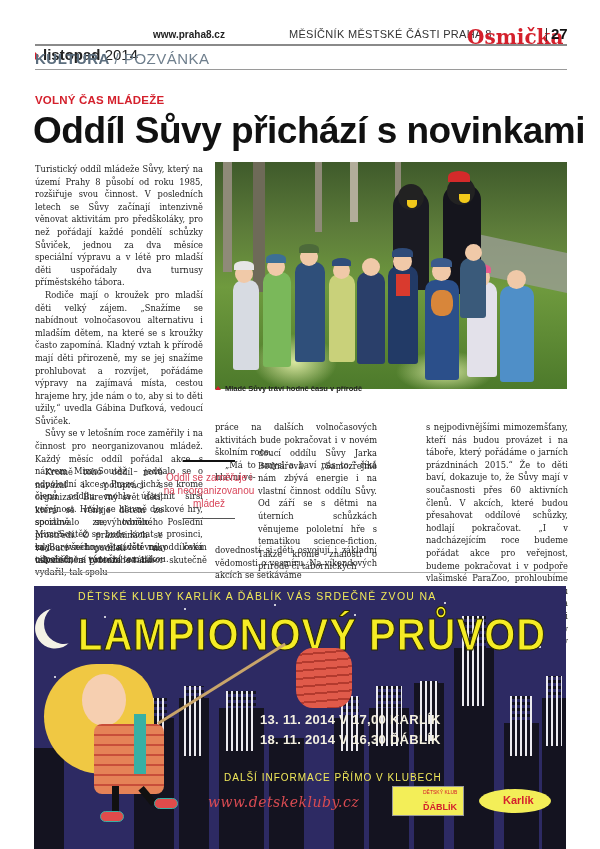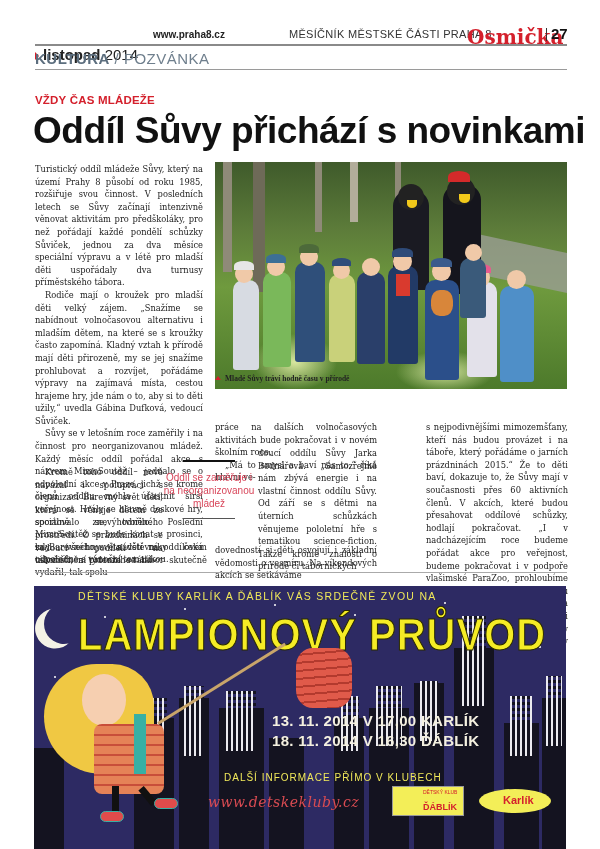--- a/index.html
+++ b/index.html
@@ -33,40 +33,40 @@
   .photo{left:215px;top:162px;width:352px;height:227px;overflow:hidden;
     background:
       radial-gradient(ellipse 60px 40px at 80px 200px,#d9e7a0 0%,rgba(217,231,160,0) 70%),
       radial-gradient(ellipse 70px 30px at 230px 210px,#cfe09a 0%,rgba(207,224,154,0) 70%),
       linear-gradient(180deg,#3f5a2b 0%,#5d7c3a 30%,#6f9a3e 55%,#4d7a2b 100%);}
   .tree{position:absolute;top:0;background:#8f8a78;}
   .road{position:absolute;left:230px;top:80px;width:140px;height:40px;background:#9a9e93;transform:skewY(12deg);opacity:.8;}
   .kid{position:absolute;border-radius:10px 10px 3px 3px;}
   .head{position:absolute;border-radius:50%;background:#f0c9a8;}
   .cap{position:absolute;border-radius:50% 50% 0 0;}
-  .caption{left:215px;top:374px;font-family:Liberation Serif, serif;font-size:7.5px;font-weight:bold;color:#222;}
+  .caption{left:215px;top:384px;font-family:Liberation Sans, sans-serif;font-size:7.5px;font-weight:bold;color:#222;}
   .caption .up{display:inline-block;width:0;height:0;border-left:3px solid transparent;border-right:3px solid transparent;border-bottom:4px solid #d4202c;margin-right:4px;vertical-align:1px;}
   .c2a{left:215px;top:421px;width:162px;}
   .c2b{left:258px;top:447px;width:119px;}
   .c2c{left:215px;top:544px;width:162px;}
   .pull{left:163px;top:460px;width:92px;height:88px;text-align:center;}
   .pull .bar{width:52px;height:2px;background:#111;margin:0 auto;}
   .pull .txt{font-family:"Liberation Sans",sans-serif;font-size:10px;line-height:13px;color:#d8465a;margin:9px 0 8px 0;}
   .pull .bar2{width:52px;height:1px;background:#555;margin:0 auto;}
   .c3{left:426px;top:421px;width:142px;}
   .endtri{display:inline-block;width:0;height:0;border-top:3px solid transparent;border-bottom:3px solid transparent;border-right:4px solid #d4202c;margin-left:3px;}
   .rule3{left:35px;top:572px;width:532px;height:1px;background:#aaa;}
   
   .banner{left:34px;top:586px;width:532px;height:272px;background:#2d2a63;overflow:hidden;}
   .moon{position:absolute;left:10px;top:18px;width:40px;height:40px;border-radius:50%;box-shadow:-8px 6px 0 0 #f4f2e6;transform:rotate(10deg);}
   .bld{position:absolute;bottom:0;background:#141320;}
   .win{position:absolute;background-image:repeating-linear-gradient(90deg,#ebeaf0 0 2px,transparent 2px 5px),repeating-linear-gradient(0deg,transparent 0 3px,#141320 3px 6px);}
   .b-invite{position:absolute;left:44px;top:4px;font-family:"Liberation Sans",sans-serif;font-size:10.5px;color:#f0e85a;letter-spacing:1.3px;white-space:nowrap;}
   .b-title{position:absolute;left:44px;top:24px;font-family:"Liberation Sans",sans-serif;font-weight:bold;font-size:40px;color:#f5ec25;letter-spacing:1px;white-space:nowrap;-webkit-text-stroke:1px #2a2a00;transform:scaleY(1.1);transform-origin:top left;}
-  .b-date{position:absolute;left:238px;font-family:"Liberation Sans",sans-serif;font-weight:bold;font-size:15px;color:#f4f0e0;letter-spacing:.3px;white-space:nowrap;}
+  .b-date{position:absolute;left:226px;font-family:"Liberation Sans",sans-serif;font-weight:bold;font-size:13px;color:#f4f0e0;letter-spacing:.3px;white-space:nowrap;}
   .b-d1{top:126px;}
   .b-d2{top:146px;}
   .b-info{position:absolute;font-family:"Liberation Sans",sans-serif;font-size:10px;color:#f0e85a;letter-spacing:1px;white-space:nowrap;}
   .b-i1{left:123px;top:172px;}
   .b-i2{left:190px;top:186px;}
   .b-url{position:absolute;left:174px;top:208px;font-family:"DejaVu Serif",serif;font-style:italic;font-size:14px;color:#d94b52;letter-spacing:.5px;}
   .logo1{position:absolute;left:358px;top:200px;width:70px;height:28px;background:#f3ee58;border:1px solid #999;}
   .logo1 span{position:absolute;right:6px;bottom:3px;font-family:"Liberation Sans",sans-serif;font-weight:bold;font-size:9px;color:#d4202c;}
   .logo1 small{position:absolute;left:30px;top:2px;font-family:"Liberation Sans",sans-serif;font-size:5px;color:#d4202c;}
   .logo2{position:absolute;left:445px;top:203px;width:72px;height:24px;border-radius:50%;background:#f3ee58;}
@@ -89,21 +89,21 @@
   <div class="url">www.praha8.cz</div>
   <div class="mag">MĚSÍČNÍK MĚSTSKÉ ČÁSTI PRAHA 8</div>
   <div class="brand">Osmička</div>
   <div class="sep"></div>
   <div class="page">27</div>
 </div>
 <div class="abs rule1"></div>
 <div class="abs section"><b>KULTURA</b><span class="sub"> / </span><span class="sub">POZVÁNKA</span></div>
 <div class="abs rule2"></div>
 
-<div class="abs kicker">VŽDY ČAS MLÁDEŽE</div>
+<div class="abs kicker">VOLNÝ ČAS MLÁDEŽE</div>
 <div class="abs title">Oddíl Sůvy přichází s novinkami</div>
 
 <div class="abs col c1">
   <p class="first">Turistický oddíl mládeže Sůvy, který na území Prahy 8 působí od roku 1985, rozšiřuje svou činnost. V posledních letech se Sůvy začínají intenzivně věnovat aktivitám pro předškoláky, pro než pořádají každé pondělí schůzky Sůviček, jednou za dva měsíce speciální výpravu a v létě pro mladší děti uspořádaly dva turnusy příměstského tábora.</p>
   <p>Rodiče mají o kroužek pro mladší děti velký zájem. „Snažíme se nabídnout volnočasovou alternativu i mladším dětem, na které se s kroužky často zapomíná. Kladný vztah k přírodě mají děti přirozeně, my se jej snažíme prohlubovat a rozvíjet, pořádáme výpravy na zajímavá místa, cestou hrajeme hry, jde nám o to, aby si to děti užily,“ uvedla Gábina Dufková, vedoucí Sůviček.</p>
   <p>Sůvy se v letošním roce zaměřily i na činnost pro neorganizovanou mládež. Každý měsíc oddíl pořádal akce s názvem MimoSoutěž – jednalo se o odpolední akce v Praze, jichž se kromě členů oddílu mohla účastnit širší veřejnost. Hrály se hlavně deskové hry, sportovalo se, tvořilo. Poslední MimoSoutěž se bude konat v prosinci, kdy všechny návštěvníky čeká odpoledne s vánoční tematikou.</p>
 </div>
 <div class="abs col c1b">
   <p>Kromě toho oddíl nově navázal i spolupráci s organizací Barevný svět dětí, která se věnuje dětem ze sociálně znevýhodněného prostředí. O prázdninách se vedoucí podíleli na uskutečnění týdenního tábo-</p>
 </div>

